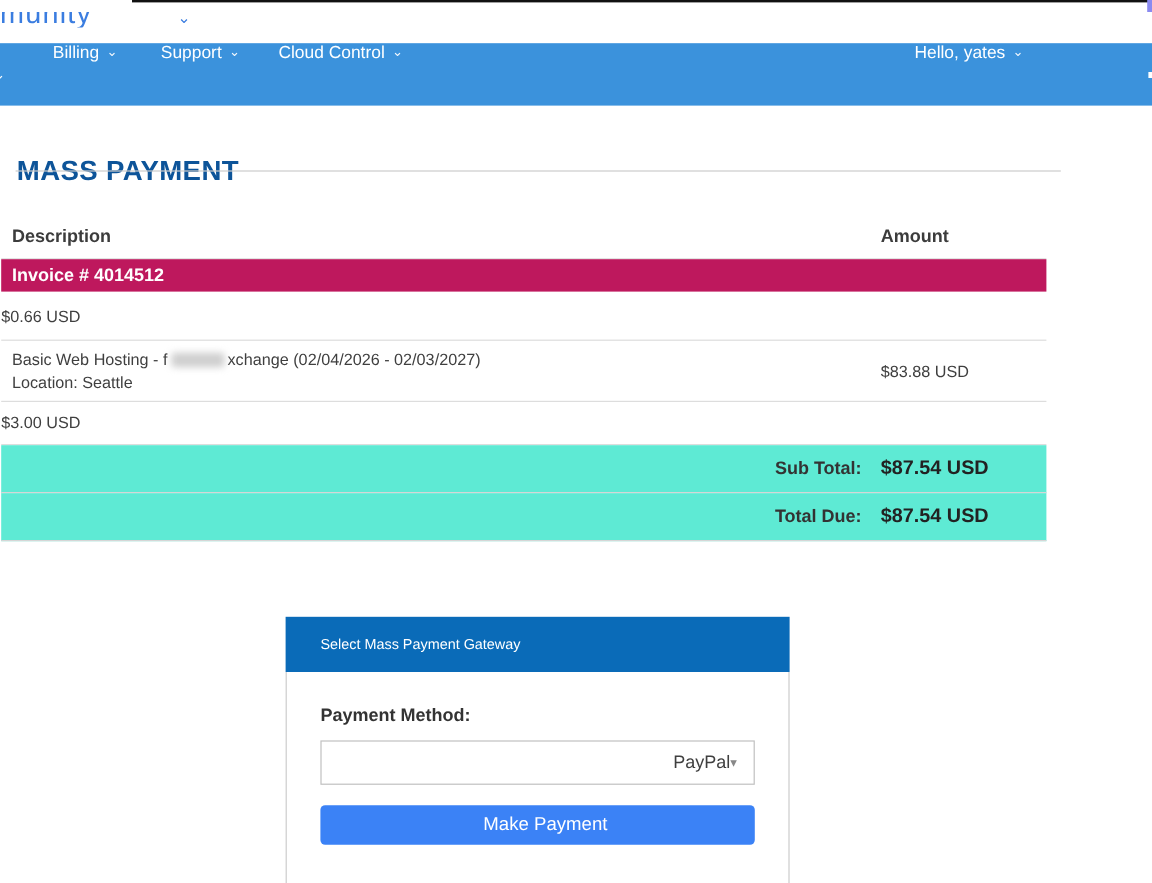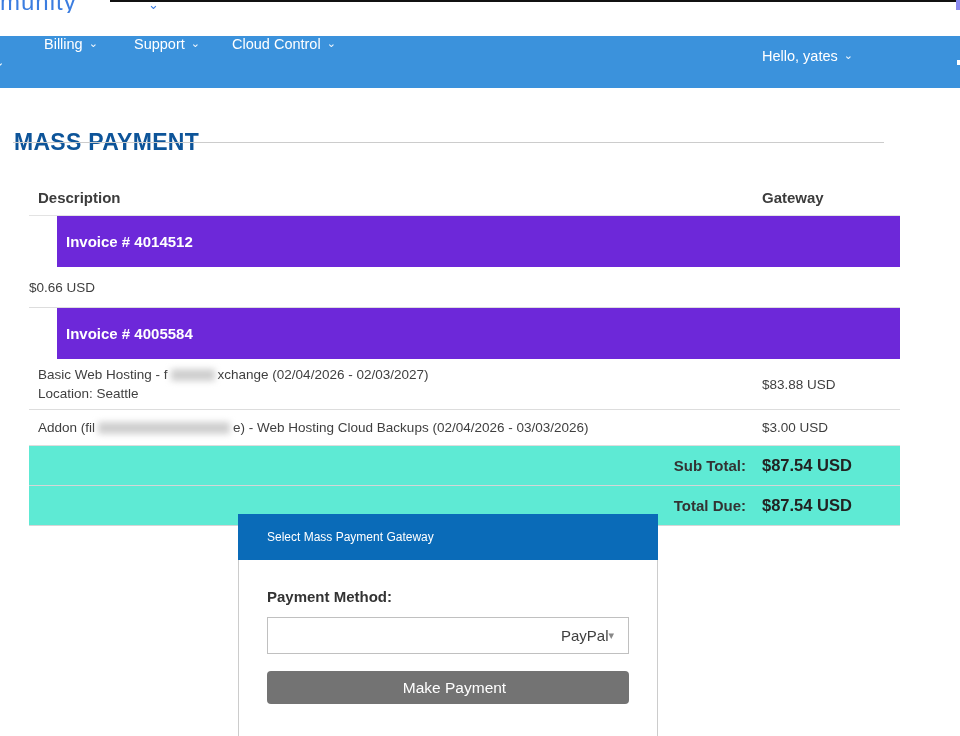--- a/index.html
+++ b/index.html
@@ -6,49 +6,49 @@
   body{
     width:960px;height:736px;position:relative;overflow:hidden;
     background:#ffffff;
     font-family:"Liberation Sans", sans-serif;
     -webkit-font-smoothing:antialiased;
   }
 
   
   .top-black-line{position:absolute;top:0;left:110px;width:850px;height:2px;background:#111;}
   .top-right-fragment{position:absolute;top:0;right:0;width:4px;height:10px;background:#8a8af0;}
-  .top-partial-nav{position:absolute;top:0;left:0;width:180px;height:13px;overflow:hidden;color:#3b7de0;}
+  .top-partial-nav{position:absolute;top:10px;left:0;width:180px;height:13px;overflow:hidden;color:#3b7de0;}
   .top-partial-nav .ptxt{position:absolute;top:-12px;left:0;font-size:24px;letter-spacing:1px;}
   .top-partial-nav .pcaret{position:absolute;top:-3px;left:148px;font-size:13px;color:#3b7de0;}
 
   
   .navbar{position:absolute;top:36px;left:0;width:960px;height:52px;background:#3b92dc;}
   .nav-item{position:absolute;top:0;height:40px;display:flex;align-items:flex-start;
     color:#fff;font-size:14.5px;cursor:pointer;white-space:nowrap;}
   .nav-item .caret{font-size:11px;margin-left:6px;opacity:.95;position:relative;top:1px;}
   .nav-left-frag{position:absolute;left:-5px;top:0;height:52px;display:flex;align-items:center;color:#fff;font-size:11px;}
   .nav-right-frag{position:absolute;right:0;top:24px;width:3px;height:5px;background:#fff;}
   .nav-billing{left:44px;}
   .nav-support{left:134px;}
   .nav-cloud{left:232px;}
-  .nav-user{left:762px;margin-top:12px;}
+  .nav-user{left:762px;}
 
   
   .page-title{position:absolute;top:109px;left:14px;font-size:23px;font-weight:bold;
     color:#0d5499;letter-spacing:.3px;margin-top:20px;}
   .title-divider{position:absolute;top:142px;left:13px;width:871px;height:1px;background:#ccc;}
 
   
-  .inv-table{position:absolute;top:168px;left:29px;width:871px;font-size:13.5px;color:#3f3f3f;}
+  .inv-table{position:absolute;top:168px;left:1px;width:871px;font-size:13.5px;color:#3f3f3f;}
   .tbl-head{display:flex;height:38px;align-items:flex-end;padding-bottom:9px;
     border-bottom:1px solid #e3e3e3;font-weight:bold;font-size:15px;color:#3c3c3c;}
   .cell-desc{flex:1;padding-left:9px;min-width:0;}
   .cell-amt{width:138px;flex:none;}
-  .invoice-bar{height:51px;background:#6d28d9;color:#fff;font-weight:bold;font-size:15px;
-    display:flex;align-items:center;padding-left:9px;margin-left:28px;}
+  .invoice-bar{height:27px;background:#be185d;color:#fff;font-weight:bold;font-size:15px;
+    display:flex;align-items:center;padding-left:9px;}
   .inv-row{display:flex;align-items:center;border-bottom:1px solid #ddd;}
   .row-h40{height:40px;}
   .row-h50{height:50px;}
   .row-h35{height:35px;}
   .desc-lines{line-height:19px;}
   .redacted{display:inline-block;background:#cfcfcf;height:12px;border-radius:2px;
     filter:blur(3px);vertical-align:middle;margin:0 3px;}
   .redact-sm{width:44px;}
   .redact-lg{width:132px;}
   .totals-row{display:flex;align-items:center;height:39px;background:#5eead4;
@@ -60,21 +60,21 @@
   .gateway-panel{position:absolute;top:514px;left:238px;width:420px;}
   .gw-header{height:46px;background:#0a6bb8;color:#fff;font-size:12px;
     display:flex;align-items:center;padding-left:29px;box-sizing:border-box;}
   .gw-body{border-left:1px solid #ccc;border-right:1px solid #ccc;background:#fff;
     box-sizing:border-box;width:420px;height:176px;padding:28px 28px 0 28px;}
   .gw-label{font-weight:bold;font-size:15px;color:#333;}
   .gw-select{margin-top:12px;height:37px;border:1px solid #c0c0c0;background:#fff;
     display:flex;align-items:center;justify-content:flex-end;
     padding:0 14px;box-sizing:border-box;font-size:15px;color:#3f3f3f;cursor:pointer;}
   .gw-select .sel-caret{color:#888;font-size:11px;}
-  .gw-button{margin-top:17px;height:33px;background:#737373;border:none;border-radius:4px;
+  .gw-button{margin-top:17px;height:33px;background:#3b82f6;border:none;border-radius:4px;
     color:#fff;font-size:15.5px;width:100%;display:flex;align-items:center;justify-content:center;
     cursor:pointer;font-family:"Liberation Sans",sans-serif;padding-left:19px;}
 </style>
 </head>
 <body>
 
 <div class="top-partial-nav">
   <span class="ptxt">munity</span>
   <span class="pcaret">⌄</span>
 </div>
@@ -104,41 +104,39 @@
   <div class="nav-right-frag"></div>
 </div>
 
 <div class="page-title">MASS PAYMENT</div>
 <div class="title-divider"></div>
 
 <div class="inv-table">
 
   <div class="tbl-head">
     <div class="cell-desc">Description</div>
-    <div class="cell-amt">Gateway</div>
+    <div class="cell-amt">Amount</div>
   </div>
 
   <div class="invoice-bar">Invoice # 4014512</div>
 
   <div class="inv-row row-h40">
     <div class="cell-amt">$0.66 USD</div>
   </div>
 
-  <div class="invoice-bar">Invoice # 4005584</div>
 
   <div class="inv-row row-h50">
     <div class="cell-desc desc-lines">
       <div><span>Basic Web Hosting - f</span><span class="redacted redact-sm"></span><span>xchange (02/04/2026 - 02/03/2027)</span></div>
       <div>Location: Seattle</div>
     </div>
     <div class="cell-amt">$83.88 USD</div>
   </div>
 
   <div class="inv-row row-h35">
-    <div class="cell-desc"><span>Addon (fil</span><span class="redacted redact-lg"></span><span>e) - Web Hosting Cloud Backups (02/04/2026 - 03/03/2026)</span></div>
     <div class="cell-amt">$3.00 USD</div>
   </div>
 
   <div class="totals-row">
     <div class="totals-label">Sub Total:</div>
     <div class="totals-amt">$87.54 USD</div>
   </div>
   <div class="totals-row">
     <div class="totals-label">Total Due:</div>
     <div class="totals-amt">$87.54 USD</div>

